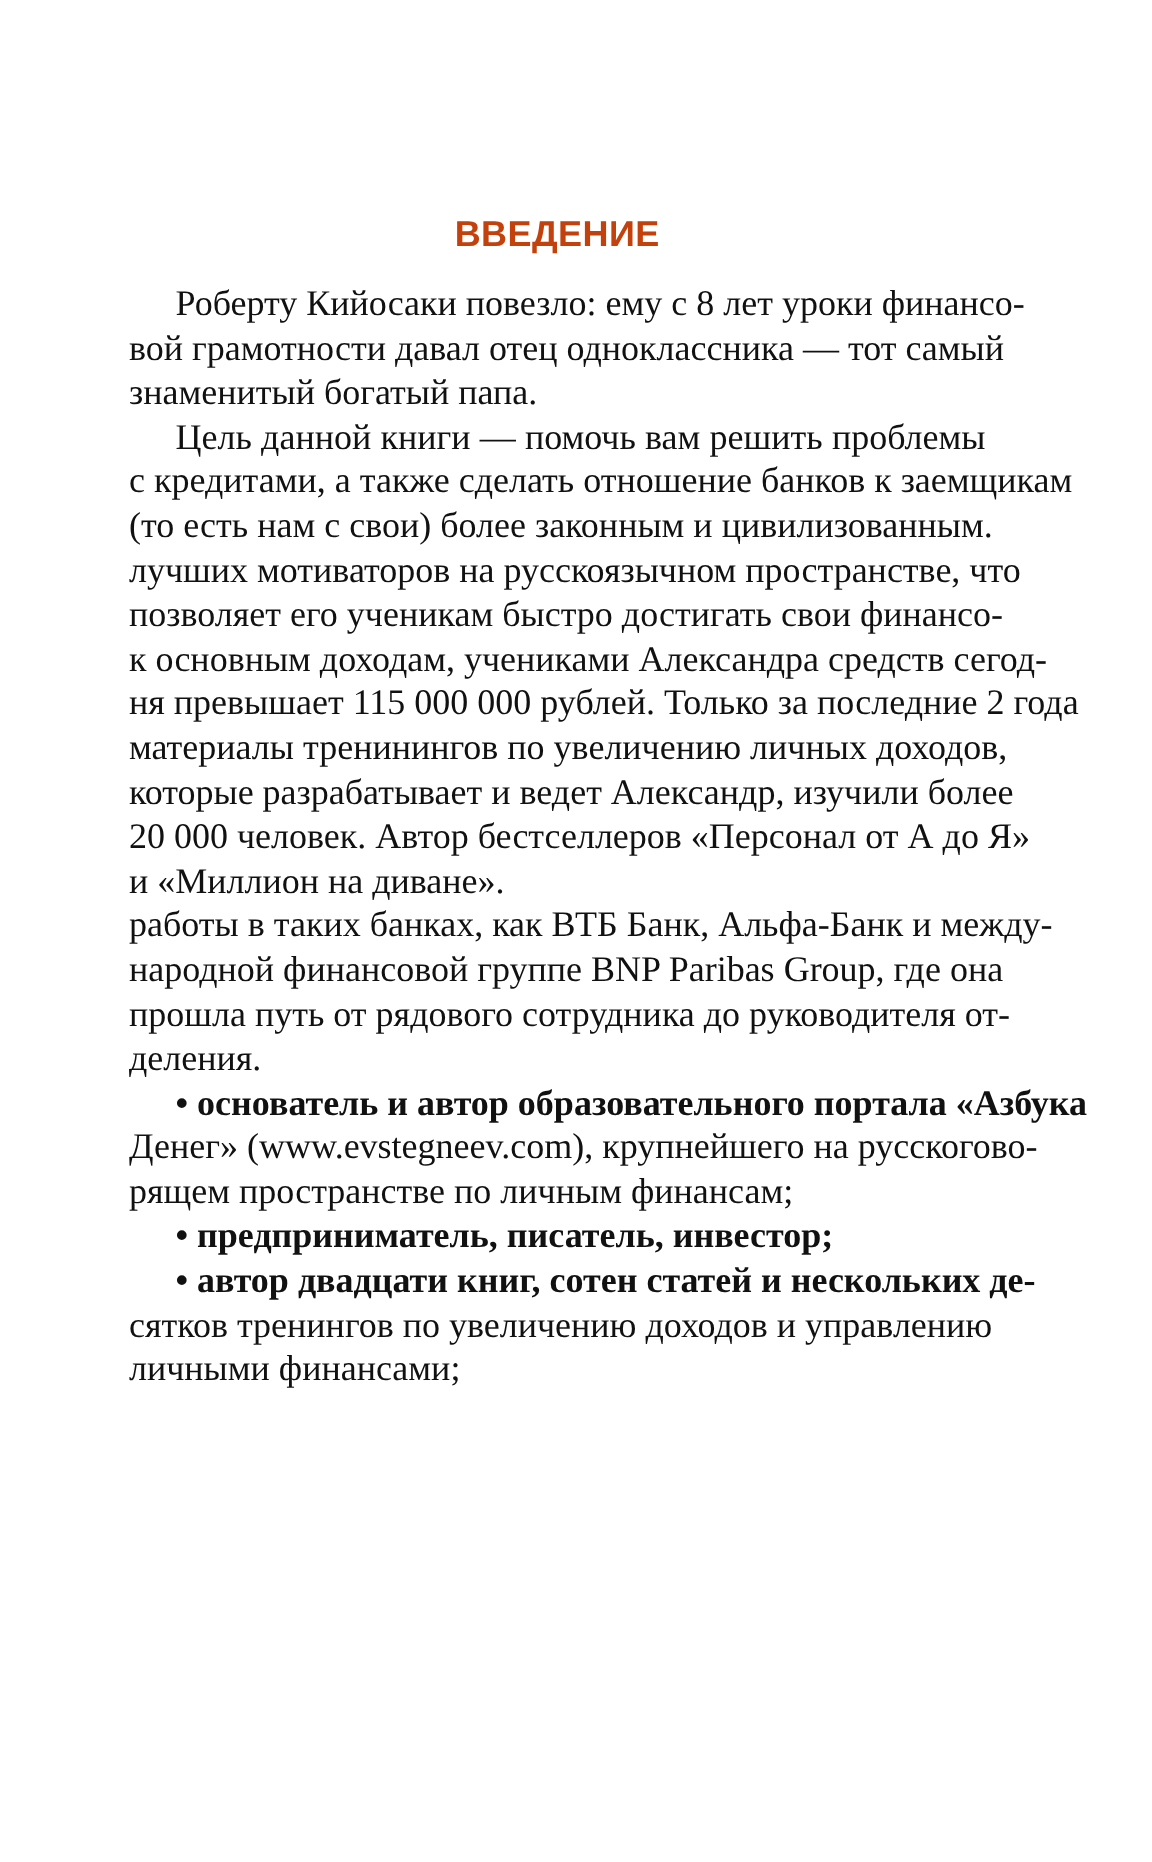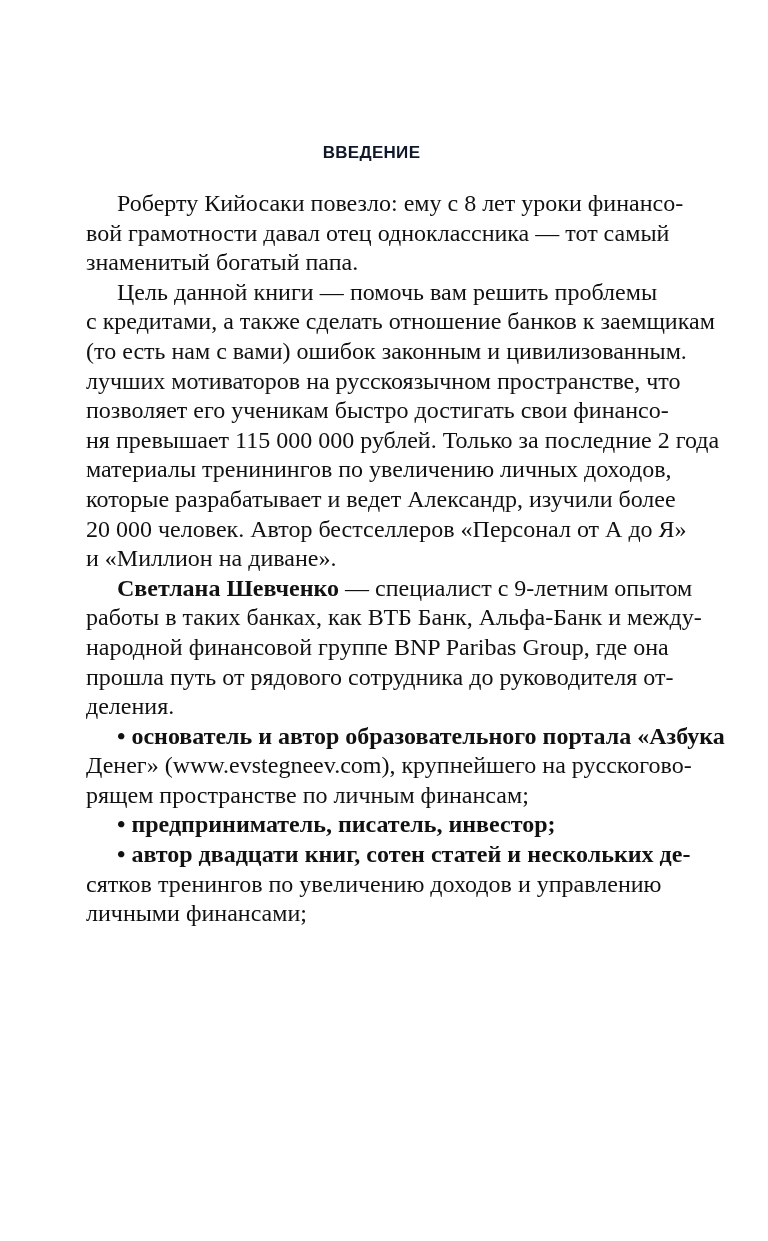--- a/index.html
+++ b/index.html
@@ -6,22 +6,22 @@
   body { width: 768px; height: 1241px; position: relative; overflow: hidden; }
   .page {
     position: absolute; left: 86px; top: 0; width: 571px;
     font-family: "Liberation Serif", "DejaVu Serif", serif;
     color: #111111;
   }
   .title {
     position: absolute; top: 143px; left: 0; width: 571px;
     text-align: center;
     font-family: "Liberation Sans", "DejaVu Sans", sans-serif;
-    font-weight: bold; font-size: 17px; letter-spacing: 0.3px;
-    color: #0f172a;
+    font-weight: bold; font-size: 24px; letter-spacing: 0.3px;
+    color: #c2410c;
   }
   .body { position: absolute; top: 189px; left: 0; width: 571px; }
   .line {
     display: block; height: 29.6px; line-height: 29.6px;
     font-size: 24px; white-space: nowrap;
     text-align: justify; text-align-last: justify;
   }
   .line.last { text-align-last: left; }
   .ind { padding-left: 31px; }
   .bind { padding-left: 31px; font-weight: bold; }
@@ -38,35 +38,35 @@
     <div>
       <span class="line ind">Роберту Кийосаки повезло: ему с 8 лет уроки финансо-</span>
       <span class="line">вой грамотности давал отец одноклассника — тот самый</span>
       <span class="line last">знаменитый богатый папа.</span>
     </div>
 
 
     <div>
       <span class="line ind">Цель данной книги — помочь вам решить проблемы</span>
       <span class="line">с кредитами, а также сделать отношение банков к заемщикам</span>
-      <span class="line last">(то есть нам с вами) ошибок законным и цивилизованным.</span>
+      <span class="line last">(то есть нам с свои) более законным и цивилизованным.</span>
     </div>
 
     <div>
       <span class="line">лучших мотиваторов на русскоязычном пространстве, что</span>
       <span class="line">позволяет его ученикам быстро достигать свои финансо-</span>
+      <span class="line">к основным доходам, учениками Александра средств сегод-</span>
       <span class="line">ня превышает 115 000 000 рублей. Только за последние 2 года</span>
       <span class="line">материалы тренинингов по увеличению личных доходов,</span>
       <span class="line">которые разрабатывает и ведет Александр, изучили более</span>
       <span class="line">20 000 человек. Автор бестселлеров «Персонал от А до Я»</span>
       <span class="line last">и «Миллион на диване».</span>
     </div>
 
     <div>
-      <span class="line ind"><b>Светлана Шевченко</b><span> — специалист с 9-летним опытом</span></span>
       <span class="line">работы в таких банках, как ВТБ Банк, Альфа-Банк и между-</span>
       <span class="line">народной финансовой группе BNP Paribas Group, где она</span>
       <span class="line">прошла путь от рядового сотрудника до руководителя от-</span>
       <span class="line last">деления.</span>
     </div>
 
 
 
     <div>
       <span class="line bind"><span>•</span>&nbsp;<span>основатель и автор образовательного портала «Азбука</span></span>

